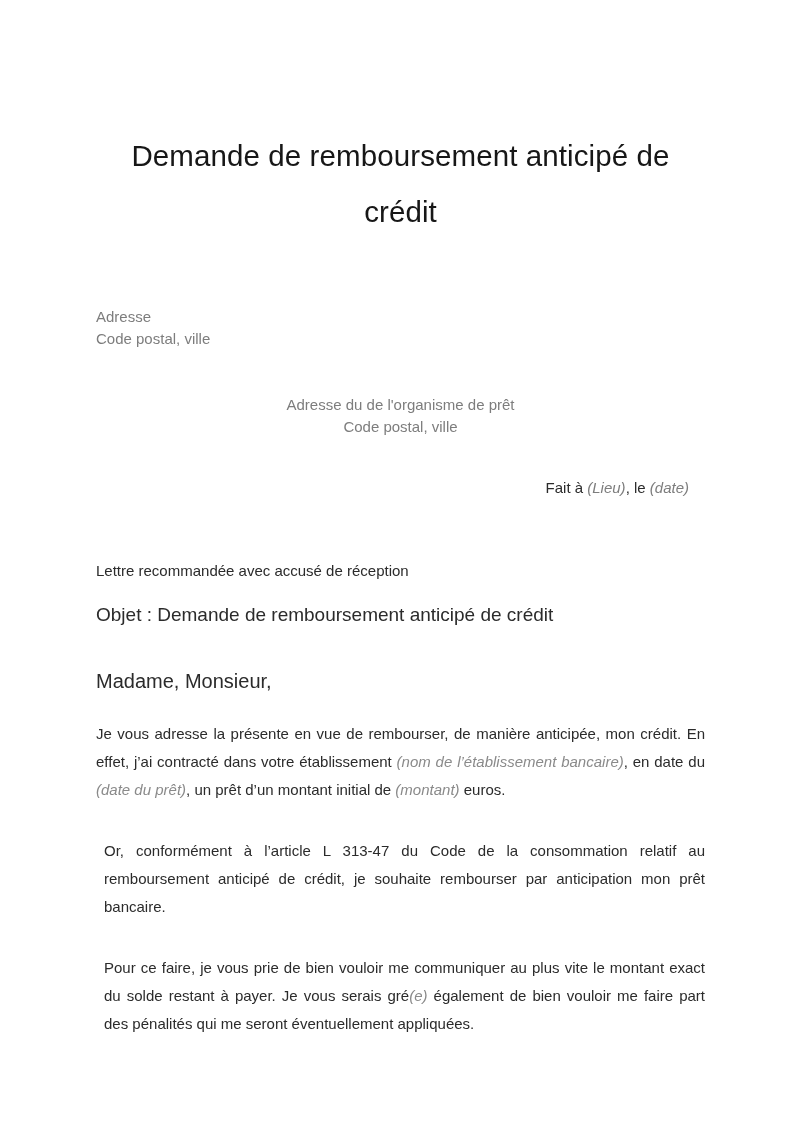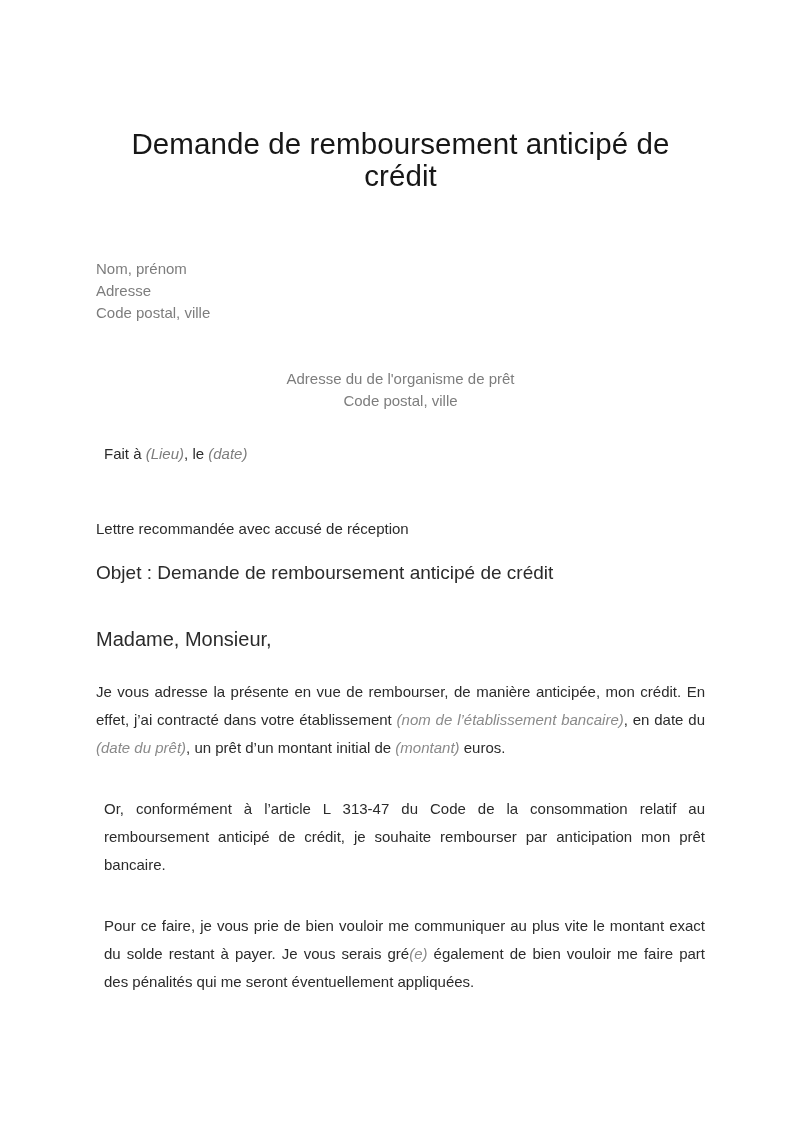--- a/index.html
+++ b/index.html
@@ -26,21 +26,21 @@
     left: 96px;
     top: 0;
     width: 609px;
   }
 
   
   .doc-title {
     margin: 0;
     padding-top: 128px;
     font-size: 29.5px;
-    line-height: 32px;
+    line-height: 56px;
     font-weight: 400;
     text-align: center;
     color: #171717;
     letter-spacing: 0.1px;
   }
 
   
   .addr-block {
     margin: 0;
     color: #7d7d7d;
@@ -56,23 +56,23 @@
     padding-top: 44px;
     text-align: center;
   }
   .addr-line {
     display: block;
     white-space: pre-wrap;
   }
 
   
   .place-date {
-    margin: 8px;
+    margin: 16px;
     padding-top: 23px;
-    text-align: left;
+    text-align: right;
     font-size: 15px;
     line-height: 22px;
     color: #2b2b2b;
   }
   .place-date .ph { color: #7d7d7d; }
 
   
   .notice-line {
     margin: 0;
     padding-top: 45px;
@@ -121,21 +121,20 @@
 
 <div class="page">
   <div class="content">
 
     <h1 class="doc-title">
       <span>Demande de remboursement anticipé de</span>
       <span>crédit</span>
     </h1>
 
     <div class="addr-block sender-block">
-      <span class="addr-line">Nom, prénom</span>
       <span class="addr-line">Adresse</span>
       <span class="addr-line">Code postal, ville</span>
     </div>
 
     <div class="addr-block recipient-block">
       <span class="addr-line">Adresse du de l'organisme de prêt</span>
       <span class="addr-line">Code postal, ville</span>
     </div>
 
     <p class="place-date"><span>Fait à </span><span class="ph">(Lieu)</span><span>, le </span><span class="ph">(date)</span></p>

